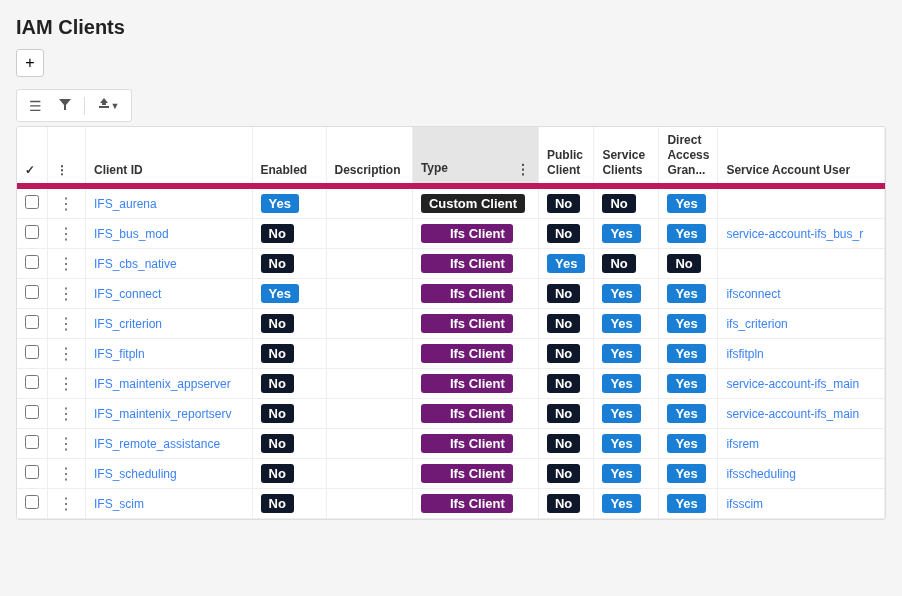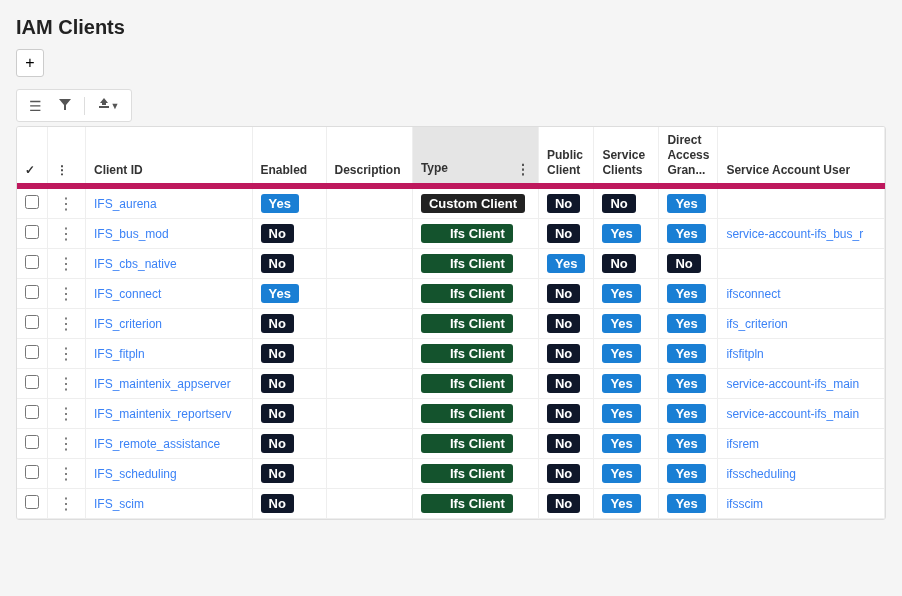--- a/index.html
+++ b/index.html
@@ -16,21 +16,21 @@
     thead th { border-bottom: 6px solid #be185d; border-right: 1px solid #eee; padding: 6px 8px; text-align: left; font-weight: 600; color: #333; white-space: nowrap; vertical-align: bottom; position: relative; }
     thead th.type-col { background: #e5e5e5; }
     tbody tr { border-bottom: 1px solid #eee; }
     tbody td { padding: 5px 8px; border-right: 1px solid #eee; vertical-align: middle; white-space: nowrap; }
     .checkbox { width: 14px; height: 14px; cursor: pointer; }
     .dots-btn { background: none; border: none; cursor: pointer; font-size: 16px; color: #666; padding: 0 2px; letter-spacing: 1px; }
     .badge { display: inline-block; padding: 2px 8px; border-radius: 3px; font-size: 13px; font-weight: 600; color: #fff; }
     .badge-yes { background: #1a7fd4; }
     .badge-no { background: #0f172a; }
     .badge-custom { background: #222; color: #fff; }
-    .badge-ifs { background: #14532d; padding-left: 29px; }
+    .badge-ifs { background: #701a75; padding-left: 29px; }
     .client-link { color: #3b82f6; text-decoration: none; cursor: pointer; }
     .col-check { width: 28px; }
     .col-dots { width: 22px; }
     .col-clientid { min-width: 160px; }
     .col-enabled { width: 74px; }
     .col-desc { min-width: 80px; }
     .col-type { min-width: 110px; }
     .col-public { width: 46px; }
     .col-service { width: 65px; }
     .col-direct { width: 55px; }

